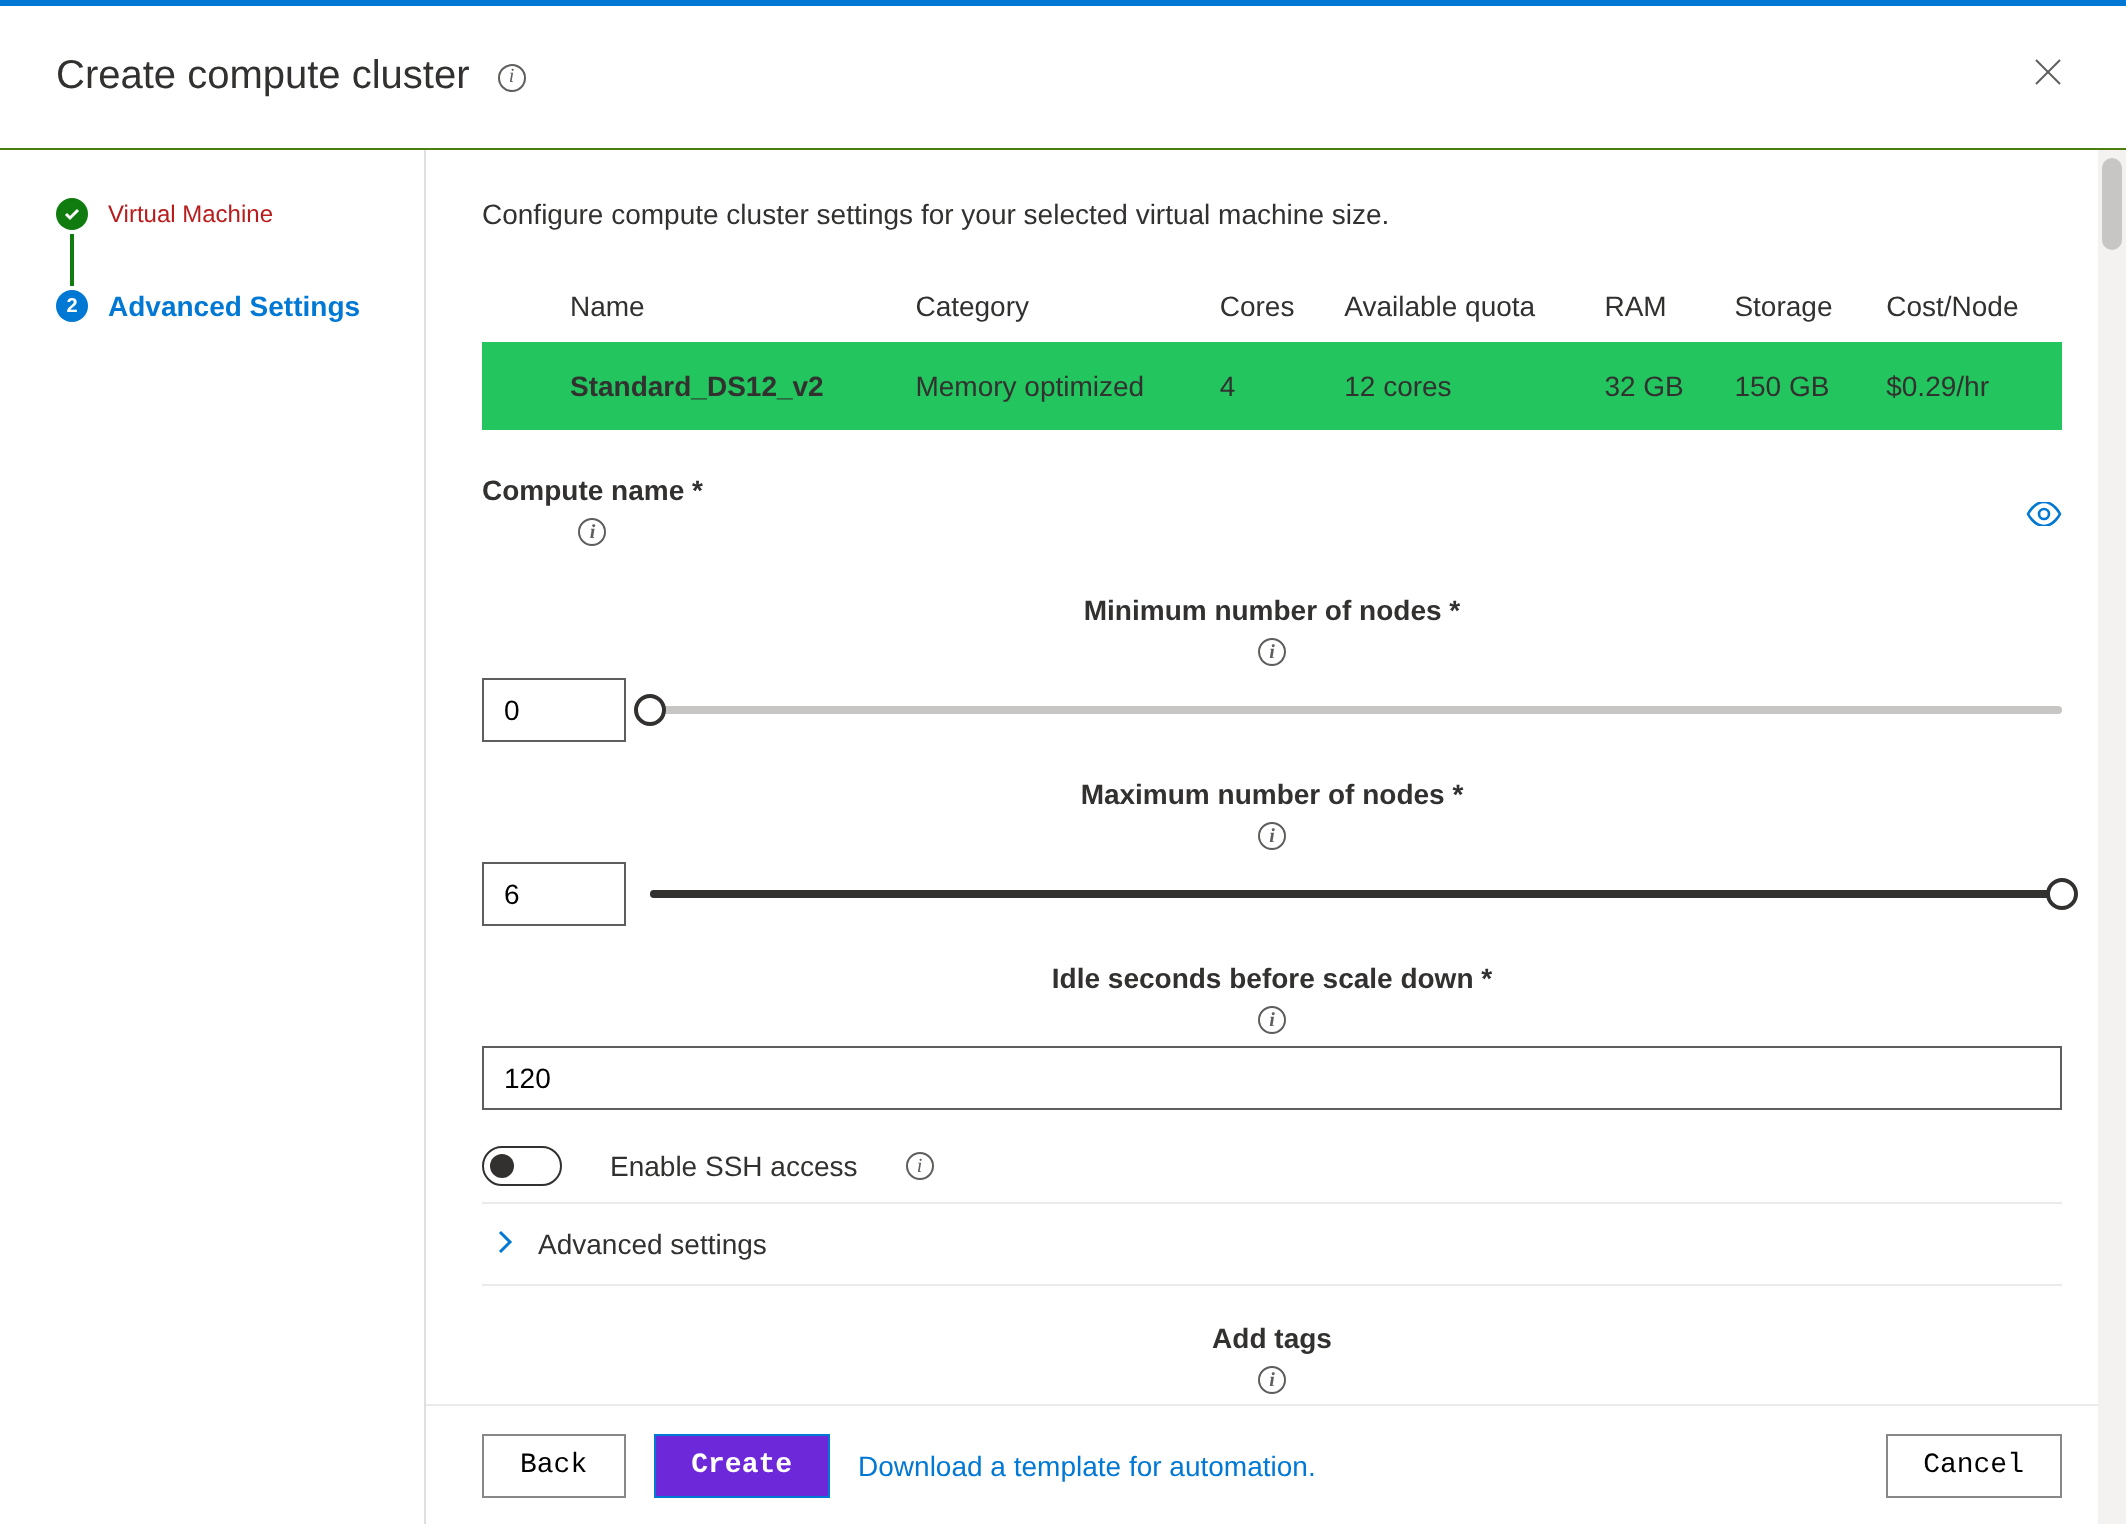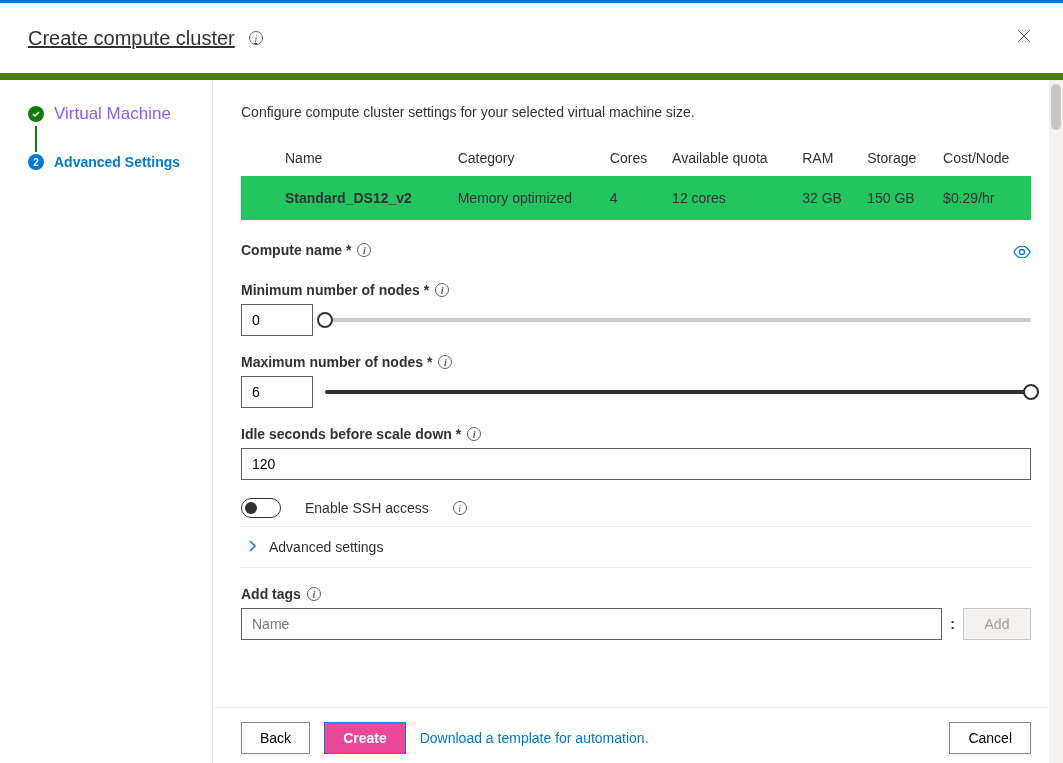--- a/index.html
+++ b/index.html
@@ -12,22 +12,21 @@
   height: 763px;
   overflow: hidden;
   position: relative;
 }
 .top-border { height: 3px; background: #0078d4; width: 100%; }
 .header {
   display: flex;
   align-items: center;
   justify-content: space-between;
   padding: 22px 28px 22px 28px;
-  border-bottom: 7px solid #4d7c0f;
-  text-decoration: underline;
+  border-bottom: 1px solid #4d7c0f;
 }
 .header-title {
   font-size: 20px;
   font-weight: 400;
   color: #323130;
   display: flex;
   align-items: center;
   gap: 14px;
 }
 .info-icon {
@@ -60,21 +59,21 @@
 .step-check {
   width: 16px; height: 16px; border-radius: 50%; background: #107c10;
   display: inline-flex; align-items: center; justify-content: center;
   color: #fff; font-size: 10px;
 }
 .step-num {
   width: 16px; height: 16px; border-radius: 50%; background: #0078d4;
   display: inline-flex; align-items: center; justify-content: center;
   color: #fff; font-size: 10px; font-weight: 600;
 }
-.step-label-done { color: #8b5cf6; font-size: 17px; }
+.step-label-done { color: #b91c1c; font-size: 12px; }
 .step-label-active { color: #0078d4; font-size: 14px; font-weight: 600; }
 .step-connector {
   width: 2px; height: 26px; background: #107c10;
   margin-left: 7px; margin-top: 2px; margin-bottom: 2px;
 }
 .main {
   flex: 1;
   position: relative;
   overflow: hidden;
 }
@@ -88,21 +87,21 @@
 .vm-table { width: 100%; border-collapse: collapse; margin-bottom: 22px; }
 .vm-table th {
   text-align: left; font-weight: 400; font-size: 14px;
   padding: 10px 8px; color: #323130;
 }
 .vm-table td { padding: 14px 8px; background: #22c55e; font-size: 14px; }
 .vm-table td:first-child, .vm-table th:first-child { padding-left: 44px; }
 .vm-name { font-weight: 600; }
 .field-label {
   font-size: 14px; font-weight: 600; margin-bottom: 6px;
-  display: flex; align-items: center; gap: 6px;
+  display: flex; align-items: center; gap: 6px; flex-direction: column;
 }
 .field-row { margin-bottom: 18px; }
 .label-row-eye { display: flex; justify-content: space-between; align-items: center; }
 .eye-icon { color: #0078d4; }
 .text-input {
   width: 100%; height: 32px; border: 1px solid #605e5c;
   padding: 0 10px; font-size: 14px; font-family: inherit;
 }
 .slider-row { display: flex; align-items: center; gap: 12px; }
 .num-input {
@@ -148,24 +147,24 @@
   width: 68px; height: 32px; border: 1px solid #c8c6c4;
   background: #f3f2f1; color: #a19f9d; font-size: 14px;
 }
 .footer {
   position: absolute; bottom: 0; left: 0; right: 0;
   height: 60px; padding: 0 32px 0 28px;
   display: flex; align-items: center; gap: 14px;
   background: #fff; border-top: 1px solid #edebe9;
 }
 .btn {
-  height: 32px; padding: 0 18px; font-size: 14px; font-family: Liberation Sans, sans-serif;
+  height: 32px; padding: 0 18px; font-size: 14px; font-family: Liberation Mono, monospace;
   cursor: pointer; border: 1px solid #8a8886; background: #fff;
 }
-.btn-primary { background: #ec4899; color: #fff; border: 1px solid #0078d4; font-weight: 600; }
+.btn-primary { background: #6d28d9; color: #fff; border: 1px solid #0078d4; font-weight: 600; }
 .link { color: #0078d4; font-size: 14px; text-decoration: none; cursor: pointer; }
 .spacer { flex: 1; }
 .scrollbar-track {
   position: absolute; right: 0; top: 0; bottom: 0; width: 14px;
   background: #f3f2f1;
 }
 .scrollbar-thumb {
   position: absolute; right: 2px; top: 4px; width: 10px; height: 46px;
   background: #c8c6c4; border-radius: 5px;
 }

